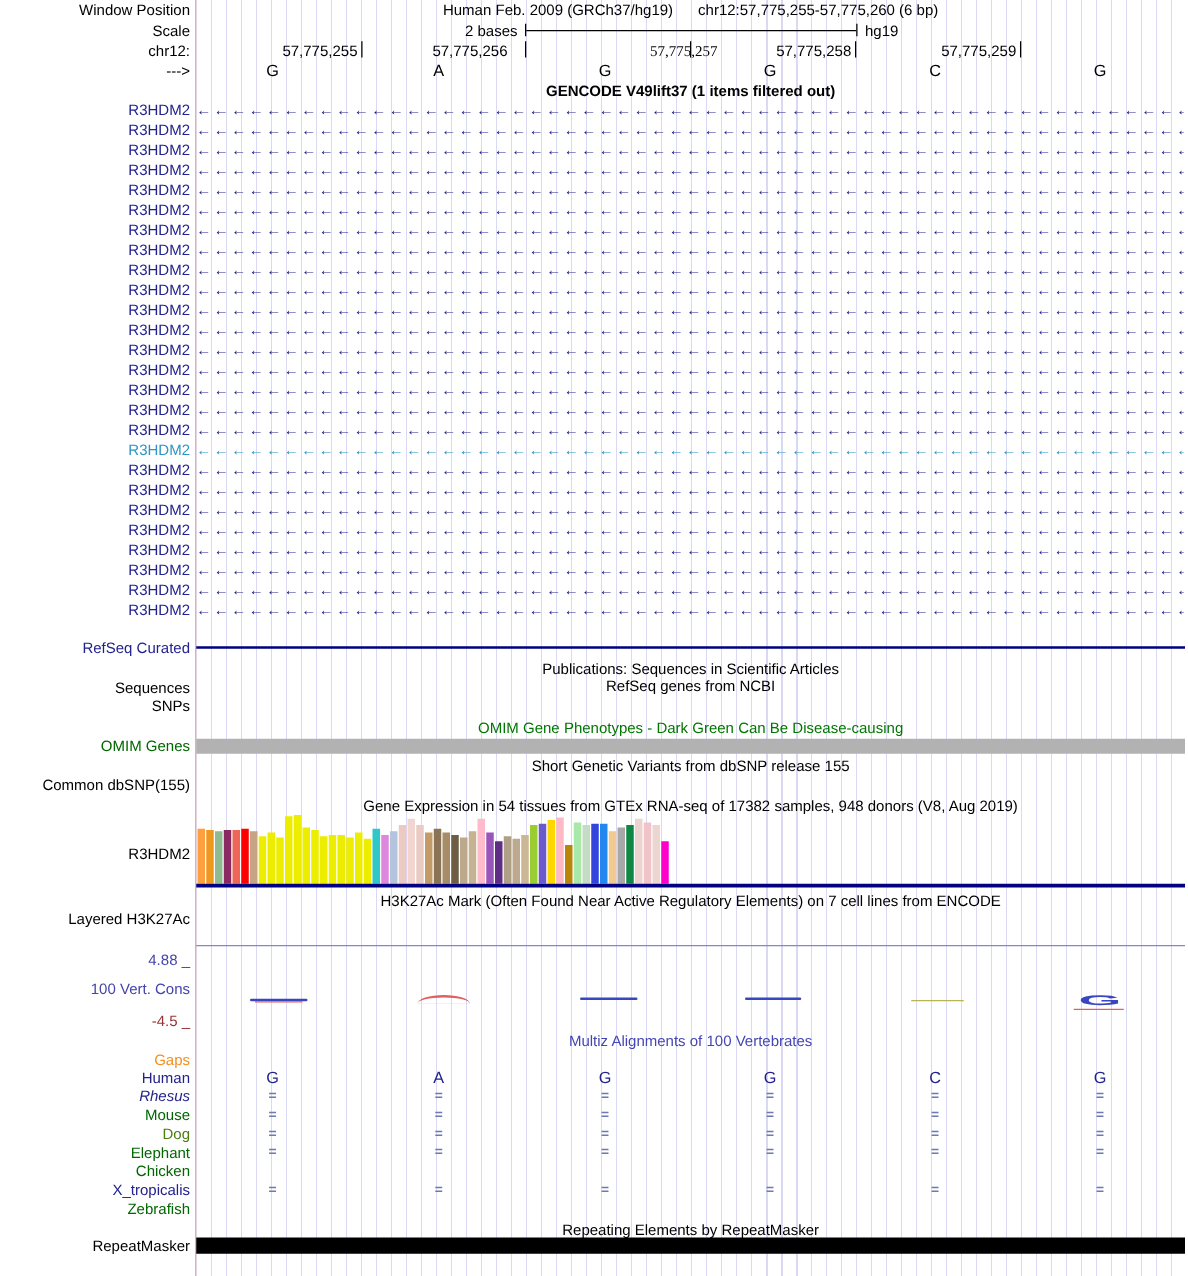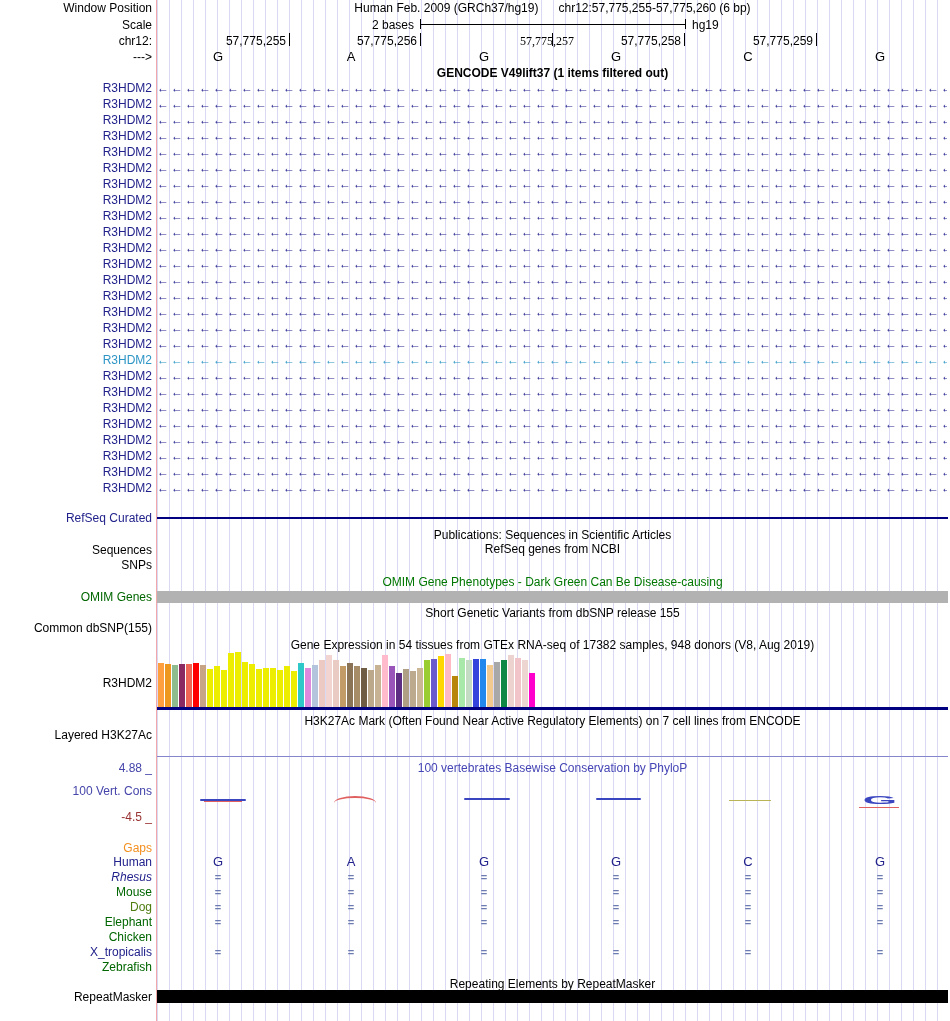--- a/index.html
+++ b/index.html
@@ -37,21 +37,21 @@
   <div class="abs" style="left:157px;top:18px;width:257px;height:14px;line-height:14px;text-align:right;">2 bases</div>
   <div class="abs" style="left:420px;top:19px;width:264px;height:10px;border-left:1px solid #000;border-right:1px solid #000;">
     <div class="abs" style="left:0;right:0;top:5px;border-top:1px solid #000;"></div>
   </div>
   <div class="abs" style="left:692px;top:18px;height:14px;line-height:14px;">hg19</div>
 
   <div class="label-col" style="top:34px;">chr12:</div>
   <div id="ruler">
       <div class="ruler-num" style="left: 186px; top: 34px; position: absolute;">57,775,255</div>
       <div class="tickline" style="left: 289px; top: 33px;"></div>
-      <div class="ruler-num" style="left: 317px; top: 34px; position: absolute;">57,775,256</div>
+      <div class="ruler-num" style="left: 306px; top: 34px; position: absolute;">57,775,256</div>
       <div class="tickline" style="left: 420px; top: 33px;"></div>
       <div class="ruler-num" style="left: 474px; top: 34px; position: absolute; font-family: Liberation Serif, serif;">57,775,257</div>
       <div class="tickline" style="left: 552px; top: 33px;"></div>
       <div class="ruler-num" style="left: 581px; top: 34px; position: absolute;">57,775,258</div>
       <div class="tickline" style="left: 684px; top: 33px;"></div>
       <div class="ruler-num" style="left: 713px; top: 34px; position: absolute;">57,775,259</div>
       <div class="tickline" style="left: 816px; top: 33px;"></div>
     </div>
 
   <div class="label-col" style="top:50px;">---&gt;</div>
@@ -244,39 +244,39 @@
       <div class="gtex-bar" style="left: 515px; top: 658px; height: 49px; background: rgb(240, 196, 200);"></div>
       <div class="gtex-bar" style="left: 522px; top: 660px; height: 47px; background: rgb(237, 213, 210);"></div>
       <div class="gtex-bar" style="left: 529px; top: 673px; height: 34px; background: rgb(255, 0, 204);"></div>
     </div>
   <div class="hline" id="gtex-baseline" style="top: 707px; height: 3px; background: rgb(0, 0, 128);"></div>
 
   <div class="track-title" style="top:714px;">H3K27Ac Mark (Often Found Near Active Regulatory Elements) on 7 cell lines from ENCODE</div>
   <div class="label-col" style="top:728px;">Layered H3K27Ac</div>
   <div class="hline" id="h3k27ac-line" style="top: 756px; height: 1px; background: rgb(133, 133, 205);"></div>
 
-  <div class="track-title" id="phylop-title" style="top: 761px; color: rgb(69, 69, 181);">100 vertebrates Basewise Conservation by PhyloP</div>
   <div class="label-col" id="phylop-max" style="top: 761px; color: rgb(68, 68, 170);">4.88 _</div>
   <div class="label-col" id="vertcons-label" style="top: 784px; color: rgb(68, 68, 170);">100 Vert. Cons</div>
   <div class="label-col" id="phylop-min" style="top: 810px; color: rgb(153, 51, 51);">-4.5 _</div>
   <div id="cons-marks">
       <div class="abs" style="left: 200px; top: 799px; width: 46px; height: 5px;">
         <div class="abs" style="left: 0px; top: 0px; width: 100%; height: 2px; background: rgb(58, 69, 192); border-radius: 2px;"></div>
         <div class="abs" style="left: 4px; top: 2px; width: 38px; height: 1px; background: rgb(224, 96, 96);"></div>
       </div>
       <div class="abs" style="left: 334px; top: 796px; width: 42px; height: 5px; border-top: 2px solid rgb(224, 96, 96); border-radius: 50% 50% 0px 0px / 100% 100% 0px 0px;"></div>
       <div class="abs" style="left: 464px; top: 798px; width: 46px; height: 2px; background: rgb(58, 69, 192); border-radius: 2px;"></div>
       <div class="abs" style="left: 596px; top: 798px; width: 45px; height: 2px; background: rgb(58, 69, 192); border-radius: 2px;"></div>
       <div class="abs" style="left: 729px; top: 800px; width: 42px; height: 1px; background: rgb(185, 180, 85);"></div>
       <div class="abs" style="left: 855px; top: 795px; width: 50px; height: 14px;">
         <div class="abs" style="left: 50%; top: -2px; color: rgb(58, 69, 192); font-weight: bold; font-size: 13px; transform: translateX(-50%) scaleX(3.4) scaleY(0.85);">G</div>
         <div class="abs" style="left: 4px; top: 12px; width: 40px; height: 1px; background: rgb(224, 96, 96);"></div>
       </div>
     </div>
 
+  <div class="track-title" id="multiz-title" style="top: 826px; color: rgb(69, 69, 181);">Multiz Alignments of 100 Vertebrates</div>
   <div class="label-col" id="gaps-label" style="top: 841px; color: rgb(243, 144, 32);">Gaps</div>
   <div id="multiz-rows">
       <div class="label-col" style="top: 855px; color: rgb(34, 34, 140);">Human</div>
       <div class="base-letter" style="left: 218px; top: 855px; color: rgb(34, 34, 140);">G</div>
       <div class="base-letter" style="left: 351px; top: 855px; color: rgb(34, 34, 140);">A</div>
       <div class="base-letter" style="left: 484px; top: 855px; color: rgb(34, 34, 140);">G</div>
       <div class="base-letter" style="left: 616px; top: 855px; color: rgb(34, 34, 140);">G</div>
       <div class="base-letter" style="left: 748px; top: 855px; color: rgb(34, 34, 140);">C</div>
       <div class="base-letter" style="left: 880px; top: 855px; color: rgb(34, 34, 140);">G</div>
       <div class="label-col" style="top: 870px; color: rgb(34, 34, 140); font-style: italic;">Rhesus</div>

